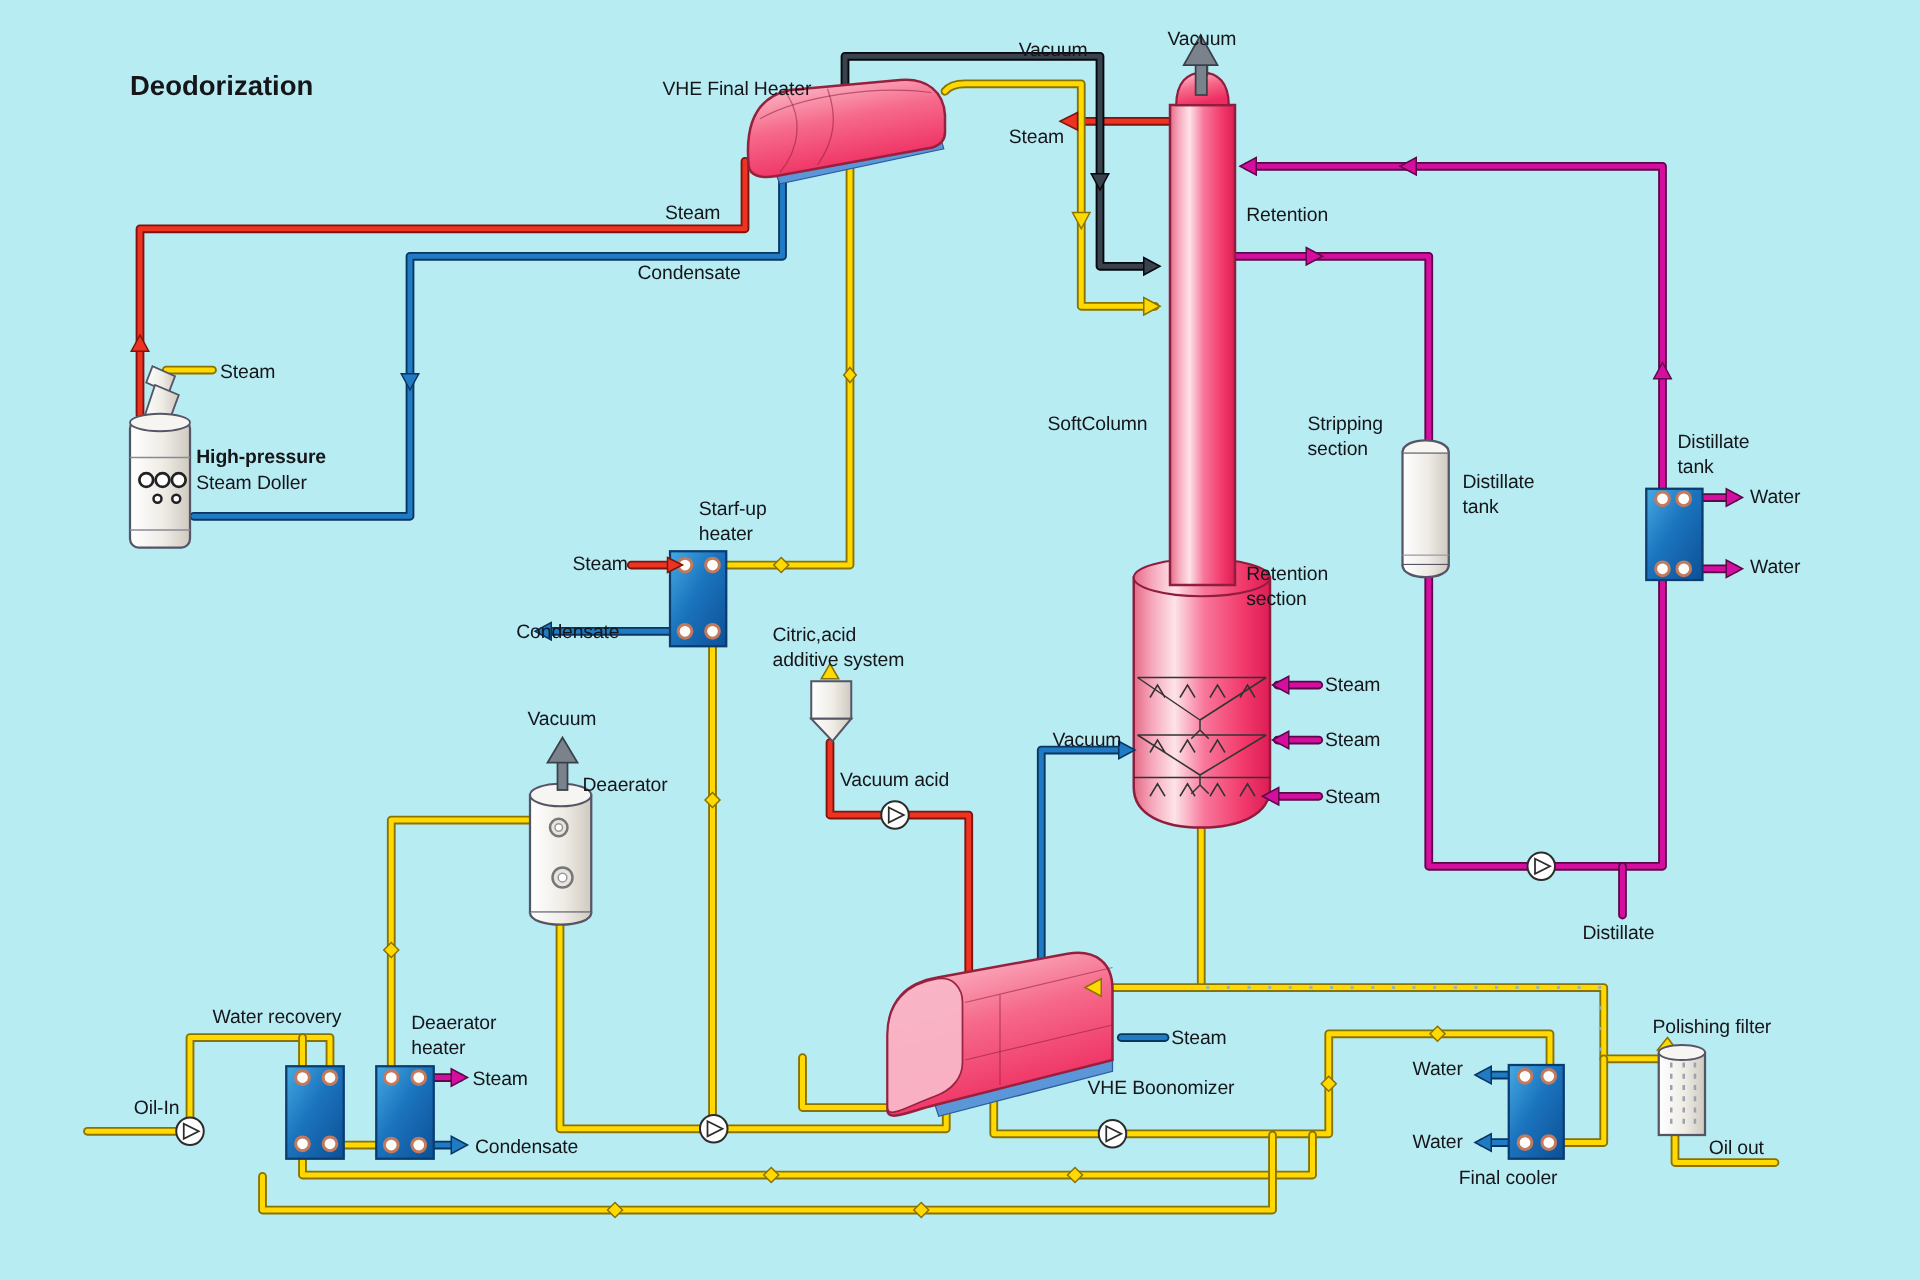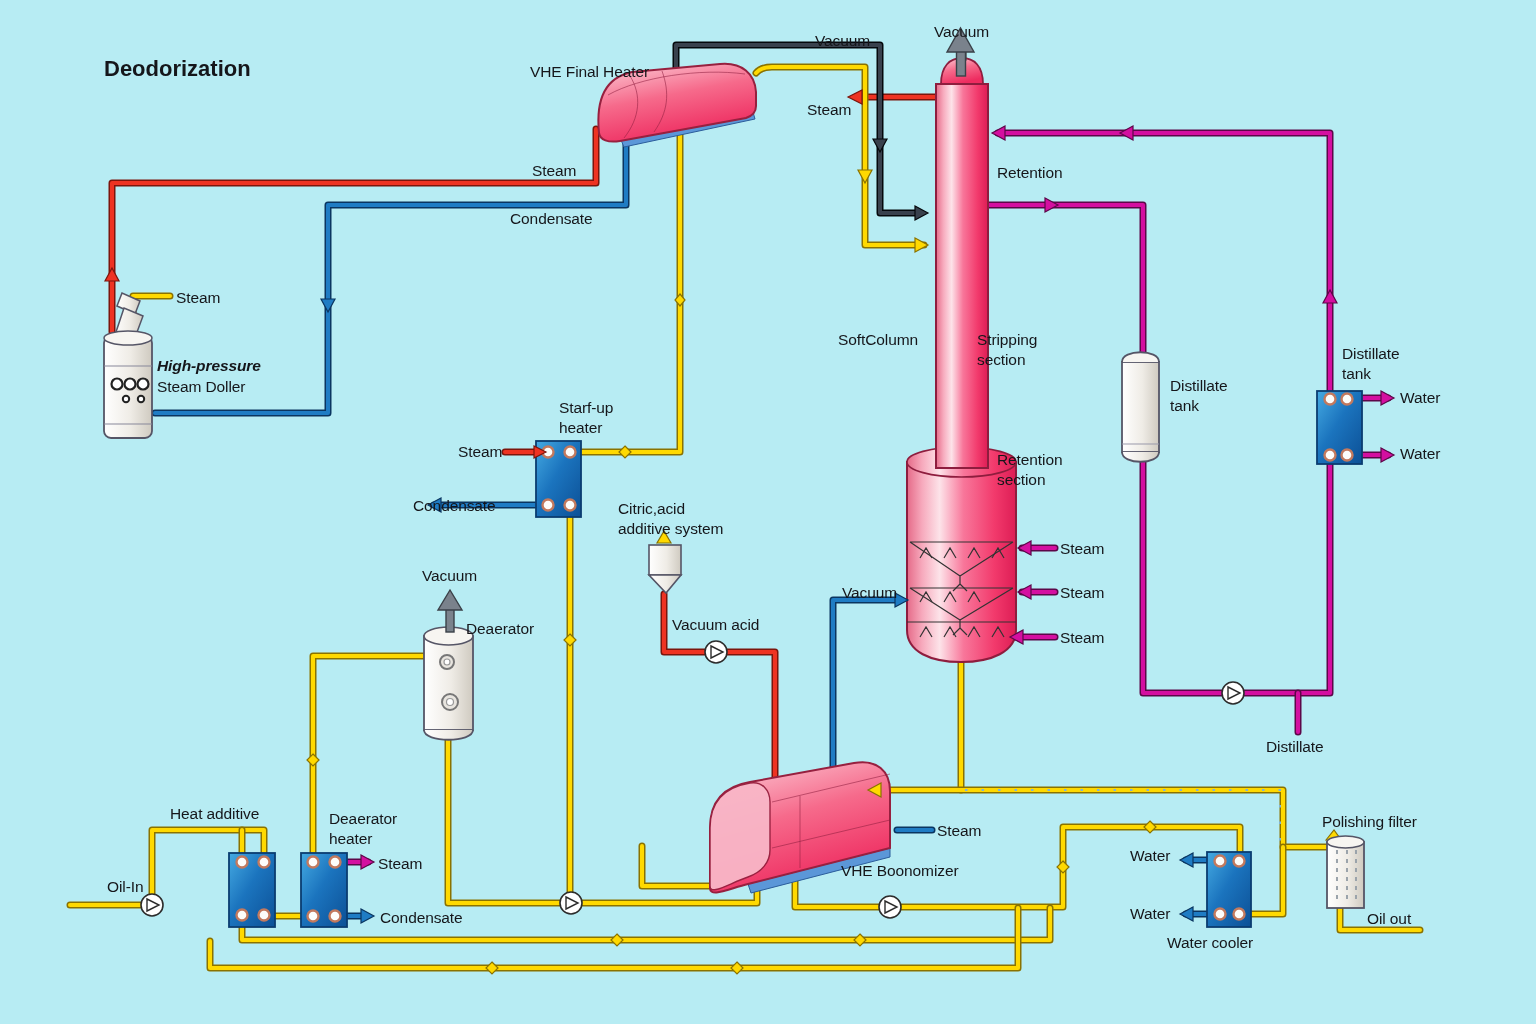--- a/index.html
+++ b/index.html
@@ -2,21 +2,21 @@
 <html><head>
 <meta charset="utf-8">
 <style>
   html,body{margin:0;padding:0;}
   #stage{position:relative;width:1536px;height:1024px;background:#b7ecf3;overflow:hidden;
          font-family:"Liberation Sans",sans-serif;}
   #stage svg{position:absolute;left:0;top:0;}
   .lbl{position:absolute;font:500 15.5px/1.3 "Liberation Sans",sans-serif;color:#15161a;
        white-space:pre-line;letter-spacing:-0.1px;}
   .ttl{position:absolute;font:700 22px "Liberation Sans",sans-serif;color:#15161a;}
-  .b{font-weight:700;font-style:italic;}
+  .b{font-weight:700;}
   
   .po{fill:none;stroke:#8a7200;stroke-width:7;stroke-linejoin:round;stroke-linecap:round}
   .py{fill:none;stroke:#ffd900;stroke-width:4;stroke-linejoin:round;stroke-linecap:round}
   .ro{fill:none;stroke:#7c150c;stroke-width:7;stroke-linejoin:round;stroke-linecap:round}
   .rr{fill:none;stroke:#ee3322;stroke-width:4;stroke-linejoin:round;stroke-linecap:round}
   .bo{fill:none;stroke:#0a3560;stroke-width:7;stroke-linejoin:round;stroke-linecap:round}
   .bb{fill:none;stroke:#1f7cc4;stroke-width:4;stroke-linejoin:round;stroke-linecap:round}
   .ko{fill:none;stroke:#05080c;stroke-width:7;stroke-linejoin:round;stroke-linecap:round}
   .kk{fill:none;stroke:#39414d;stroke-width:4;stroke-linejoin:round;stroke-linecap:round}
   .mo{fill:none;stroke:#5c0748;stroke-width:7;stroke-linejoin:round;stroke-linecap:round}
@@ -349,21 +349,21 @@
 <div class="lbl" style="left:815px;top:31px">Vacuum</div>
 <div class="lbl" style="left:934px;top:22px">Vacuum</div>
 <div class="lbl" style="left:807px;top:100px">Steam</div>
 <div class="lbl" style="left:532px;top:161px">Steam</div>
 <div class="lbl" style="left:510px;top:209px">Condensate</div>
 <div class="lbl" style="left:176px;top:288px">Steam</div>
 <div class="lbl b" style="left:157px;top:356px">High-pressure</div>
 <div class="lbl" style="left:157px;top:377px">Steam Doller</div>
 <div class="lbl" style="left:997px;top:163px">Retention</div>
 <div class="lbl" style="left:838px;top:330px">SoftColumn</div>
-<div class="lbl" style="left:977px;top:330px">Stripping
+<div class="lbl" style="left:1046px;top:330px">Stripping
 section</div>
 <div class="lbl" style="left:1170px;top:376px">Distillate
 tank</div>
 <div class="lbl" style="left:1342px;top:344px">Distillate
 tank</div>
 <div class="lbl" style="left:1400px;top:388px">Water</div>
 <div class="lbl" style="left:1400px;top:444px">Water</div>
 <div class="lbl" style="left:559px;top:398px">Starf-up
 heater</div>
 <div class="lbl" style="left:458px;top:442px">Steam</div>
@@ -373,27 +373,27 @@
 <div class="lbl" style="left:672px;top:615px">Vacuum acid</div>
 <div class="lbl" style="left:422px;top:566px">Vacuum</div>
 <div class="lbl" style="left:466px;top:619px">Deaerator</div>
 <div class="lbl" style="left:997px;top:450px">Retention
 section</div>
 <div class="lbl" style="left:1060px;top:539px">Steam</div>
 <div class="lbl" style="left:1060px;top:583px">Steam</div>
 <div class="lbl" style="left:1060px;top:628px">Steam</div>
 <div class="lbl" style="left:842px;top:583px">Vacuum</div>
 <div class="lbl" style="left:1266px;top:737px">Distillate</div>
-<div class="lbl" style="left:170px;top:804px">Heat additive</div>
+<div class="lbl" style="left:170px;top:804px">Water recovery</div>
 <div class="lbl" style="left:329px;top:809px">Deaerator
 heater</div>
 <div class="lbl" style="left:107px;top:877px">Oil-In</div>
 <div class="lbl" style="left:378px;top:854px">Steam</div>
 <div class="lbl" style="left:380px;top:908px">Condensate</div>
 <div class="lbl" style="left:937px;top:821px">Steam</div>
-<div class="lbl" style="left:841px;top:861px">VHE Boonomizer</div>
+<div class="lbl" style="left:870px;top:861px">VHE Boonomizer</div>
 <div class="lbl" style="left:1130px;top:846px">Water</div>
 <div class="lbl" style="left:1130px;top:904px">Water</div>
-<div class="lbl" style="left:1167px;top:933px">Water cooler</div>
+<div class="lbl" style="left:1167px;top:933px">Final cooler</div>
 <div class="lbl" style="left:1322px;top:812px">Polishing filter</div>
 <div class="lbl" style="left:1367px;top:909px">Oil out</div>
 
 </div>
 
 </body></html>

